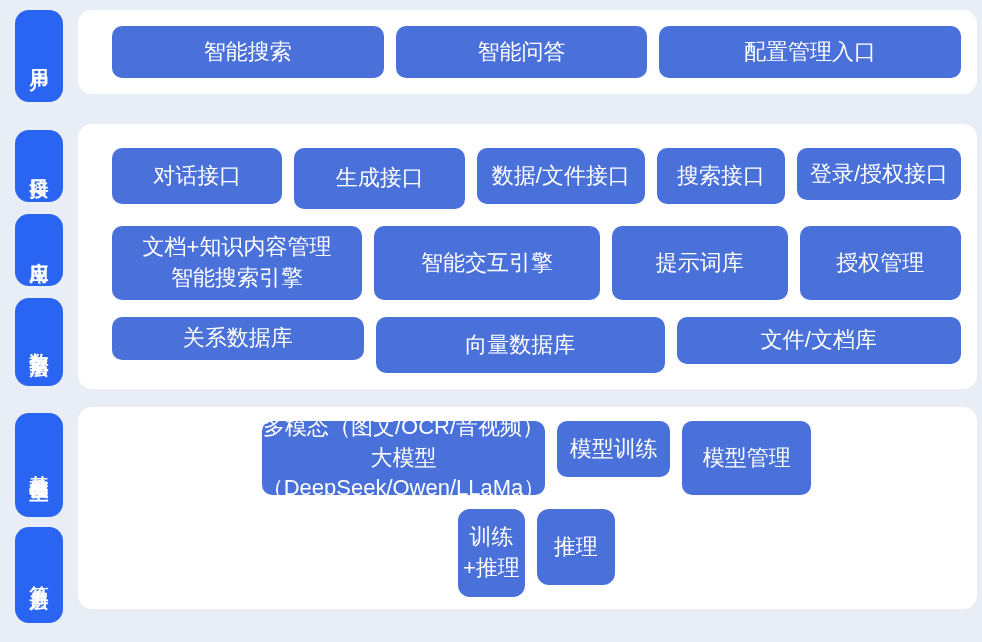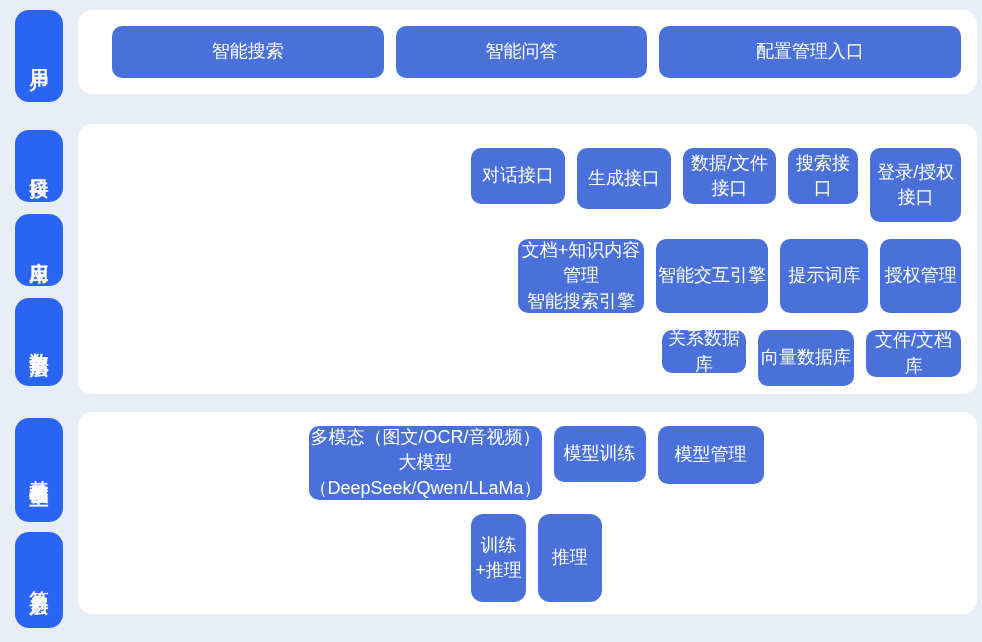--- a/index.html
+++ b/index.html
@@ -50,39 +50,39 @@
     flex-direction: column;
   }
   .row {
     display: flex;
     gap: 12px;
   }
   .node {
     background: #4a71d9;
     border-radius: 10px;
     color: #ffffff;
-    font-size: 18px;
+    font-size: 22px;
     font-weight: 500;
     display: flex;
     flex-direction: column;
     align-items: center;
     justify-content: center;
     text-align: center;
     line-height: 1.4;
     box-sizing: border-box;
   }
   
   .s1 { margin-bottom: 22px; }
   .s1 .tile { height: 92px; }
   .s1 .panel { padding: 16px 16px 16px 34px; }
   .s1 .row .node { height: 52px; }
   
   .s2 { margin-bottom: 18px; }
   .s2 .side { padding-top: 6px; gap: 12px; }
-  .s2 .panel { padding: 24px 16px 8px 34px; gap: 17px; align-items: flex-end; }
+  .s2 .panel { padding: 24px 16px 16px 34px; gap: 17px; }
   
   .s3 .side { padding-top: 6px; gap: 10px; }
   .s3 .panel { padding: 14px 16px 12px 34px; gap: 14px; align-items: center; }
   .node.big-radius { border-radius: 12px; }
 </style>
 </head>
 <body>
 
 <div class="section s1">
   <div class="side">
@@ -102,21 +102,21 @@
     <div class="tile" style="height:72px">接口</div>
     <div class="tile" style="height:72px">应用</div>
     <div class="tile" style="height:88px">数据层</div>
   </div>
   <div class="panel">
     <div class="row">
       <div class="node" style="flex:1.33;height:56px">对话接口</div>
       <div class="node" style="flex:1.33;height:61px">生成接口</div>
       <div class="node" style="flex:1.31;height:56px">数据/文件接口</div>
       <div class="node" style="flex:1.0;height:56px">搜索接口</div>
-      <div class="node" style="flex:1.28;height:74px">登录/授权接口</div>
+      <div class="node" style="flex:1.28;height:52px">登录/授权接口</div>
     </div>
     <div class="row">
       <div class="node" style="flex:1.55;height:74px">
         <span>文档+知识内容管理</span>
         <span>智能搜索引擎</span>
       </div>
       <div class="node" style="flex:1.4;height:74px">智能交互引擎</div>
       <div class="node" style="flex:1.09;height:74px">提示词库</div>
       <div class="node" style="flex:1.0;height:74px">授权管理</div>
     </div>
@@ -133,20 +133,20 @@
     <div class="tile" style="height:104px">基础模型</div>
     <div class="tile" style="height:96px">算力层</div>
   </div>
   <div class="panel">
     <div class="row">
       <div class="node" style="flex:1.45;height:74px">
         <span>多模态（图文/OCR/音视频）</span>
         <span>大模型（DeepSeek/Qwen/LLaMa）</span>
       </div>
       <div class="node" style="flex:1.0;height:56px">模型训练</div>
-      <div class="node" style="flex:1.15;height:58px">模型管理</div>
+      <div class="node" style="flex:1.15;height:74px">模型管理</div>
     </div>
     <div class="row">
       <div class="node big-radius" style="flex:1.0;height:88px">训练+推理</div>
-      <div class="node big-radius" style="flex:1.17;height:88px">推理</div>
+      <div class="node big-radius" style="flex:1.17;height:76px">推理</div>
     </div>
   </div>
 </div>
 
 </body></html>

